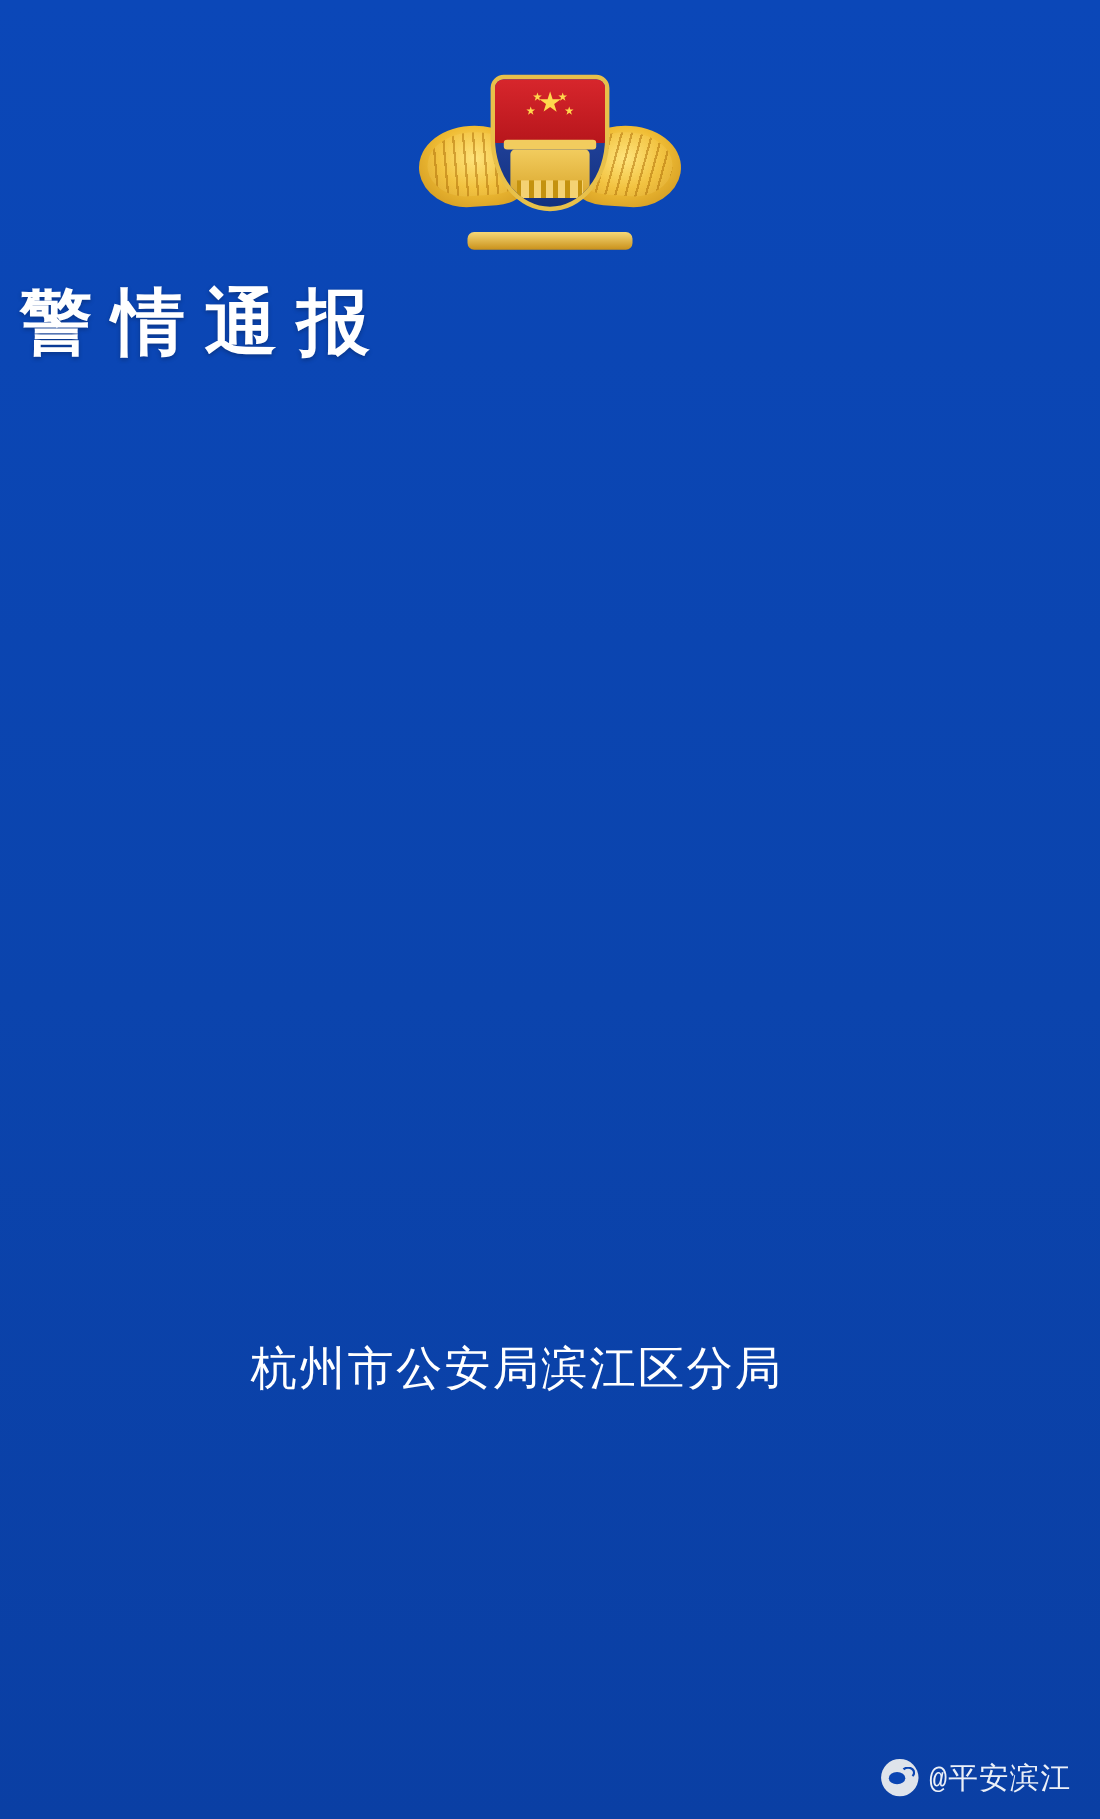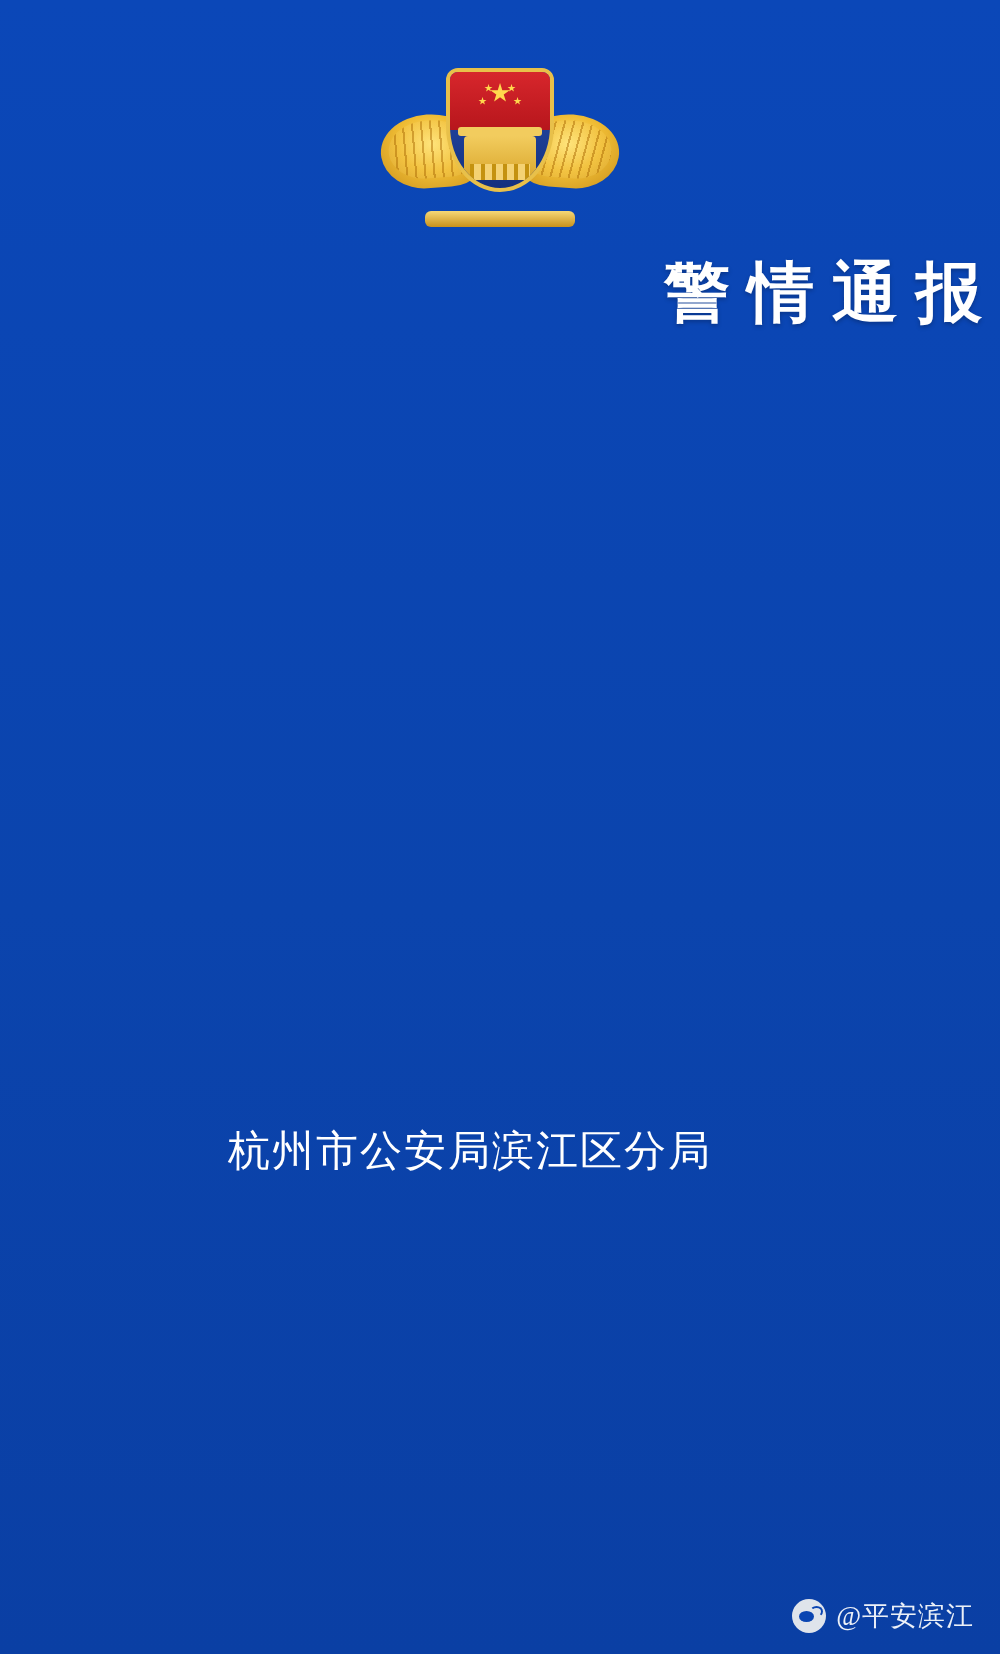--- a/index.html
+++ b/index.html
@@ -130,21 +130,21 @@
     background: linear-gradient(180deg, #f6d877 0%, #c9911b 100%);
     border-radius: 6px;
   }
 
   
   .title {
     position: absolute;
     top: 248px;
     left: 0;
     width: 1000px;
-    text-align: right;
+    text-align: left;
     font-size: 66px;
     letter-spacing: 18px;
     text-indent: 18px;
     font-weight: bold;
     font-family: "Liberation Serif", "DejaVu Serif", serif;
     text-shadow: 0 2px 4px rgba(0,0,0,.25);
   }
 
   
   .body {
@@ -159,21 +159,21 @@
     line-height: 1.68;
     text-indent: 84px;
     text-align: justify;
     text-justify: inter-ideograph;
     letter-spacing: 1px;
   }
 
   
   .signature {
     position: absolute;
-    top: 1120px;
+    top: 1214px;
     left: 0;
     width: 1000px;
     padding-right: 60px;
     box-sizing: border-box;
     text-align: center;
   }
   .sig-org {
     font-size: 42px;
     line-height: 1.5;
     letter-spacing: 2px;
@@ -214,21 +214,21 @@
     content: "";
     position: absolute;
     left: 18px; top: 7px;
     width: 9px; height: 7px;
     border-radius: 50%;
     border: 2px solid #0b46b4;
     border-left-color: transparent;
     border-bottom-color: transparent;
   }
   .wm-text {
-    font-family: Liberation Serif, serif;
+    font-family: Liberation Mono, monospace;
     font-size: 27px;
     color: #ffffff;
     letter-spacing: 1px;
   }
 </style>
 </head>
 <body>
 
 <div class="page">
 

